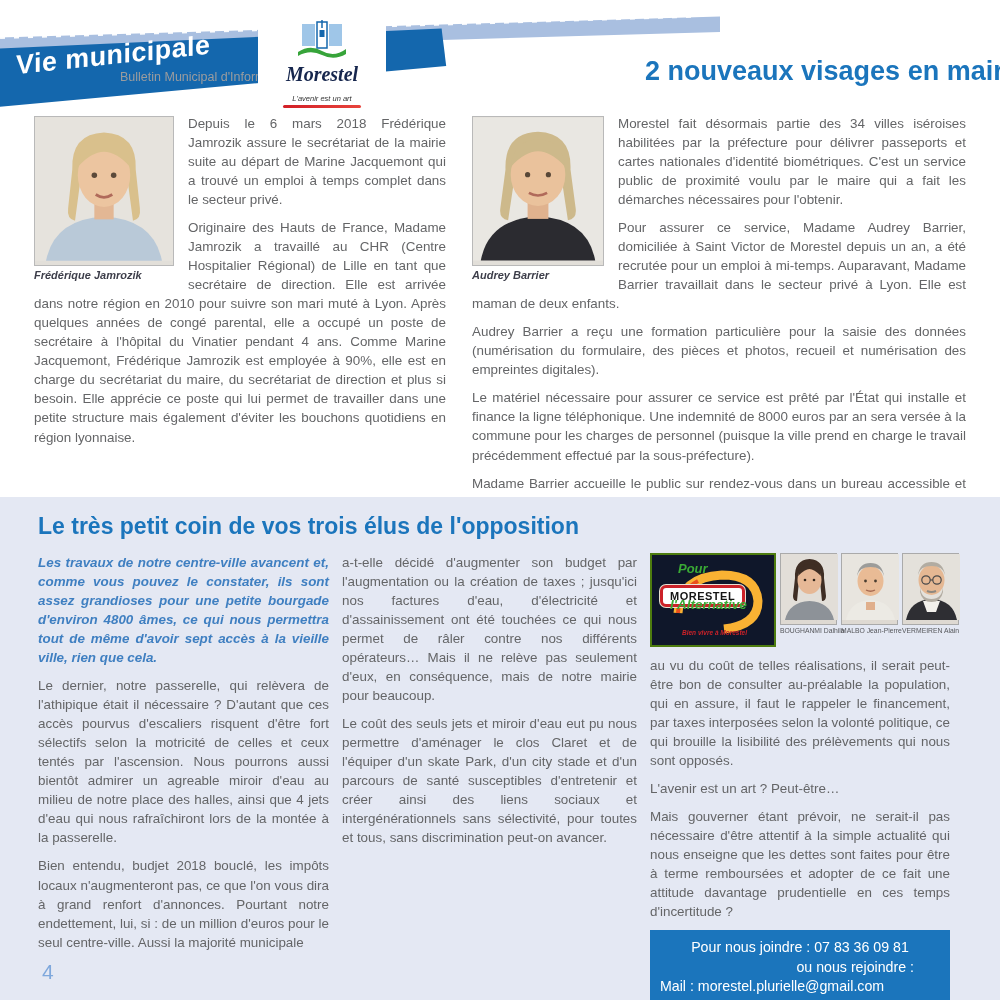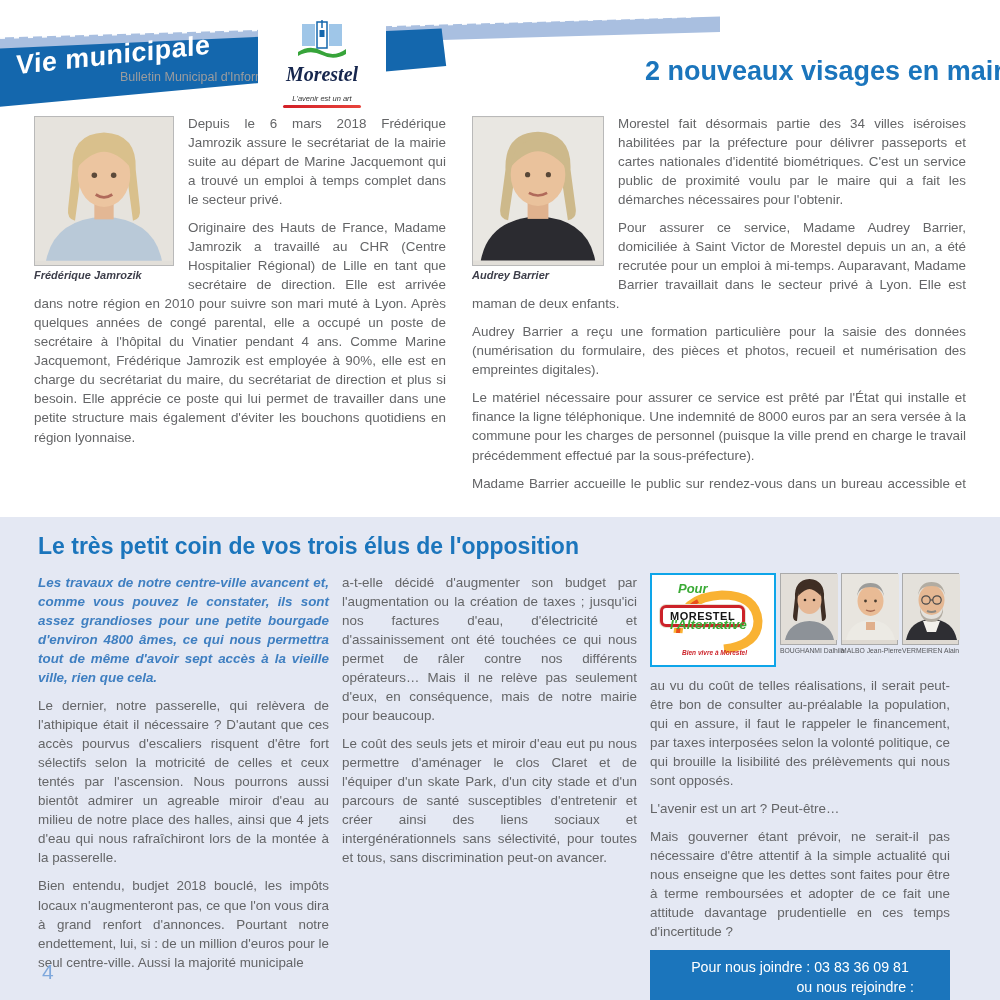--- a/index.html
+++ b/index.html
@@ -26,29 +26,29 @@
   
   .main{display:flex;gap:26px;padding:2px 34px 0;height:383px;overflow:hidden;box-sizing:border-box;}
   .col-a{width:412px;}
   .col-b{width:494px;}
   .p{margin:0 0 9px;text-align:justify;font-size:13.4px;line-height:1.42;color:#646567;}
   .photo-fig{float:left;margin:2px 14px 2px 0;text-align:left;}
   .photo-frame{display:block;border:1px solid #b9b9b9;background:#e2dfd9;}
   .caption{font-size:11px;font-weight:bold;font-style:italic;color:#3d3e4a;margin-top:3px;}
 
   
-  .opposition{position:absolute;left:0;right:0;top:497px;bottom:0;background:#e4e8f3;box-sizing:border-box;padding:16px 38px 12px;margin-top:20px;}
+  .opposition{position:absolute;left:0;right:0;top:497px;bottom:0;background:#e4e8f3;box-sizing:border-box;padding:16px 38px 12px;}
   .opp-heading{color:#1b75bc;font-size:23px;font-weight:bold;margin:0 0 13px;}
   .opp-cols{display:flex;gap:13px;}
   .opp-col1{width:291px;}
   .opp-col2{width:295px;}
   .opp-col3{width:300px;}
   .intro{font-style:italic;color:#3f7fc1;font-weight:bold;}
   .media-row{display:flex;gap:4px;margin-bottom:9px;}
-  .alt-logo{width:122px;height:90px;background:#ffffff;border:2px solid #0ea5e9;position:relative;overflow:hidden;flex:none;}
+  .alt-logo{width:122px;height:90px;background:#0f172a;border:2px solid #4d7c0f;position:relative;overflow:hidden;flex:none;}
   .alt-swoosh{position:absolute;left:12px;top:6px;}
   .alt-pour{position:absolute;left:26px;top:6px;color:#3aaa35;font-style:italic;font-weight:bold;font-size:13px;}
   .alt-sign{position:absolute;left:8px;top:30px;background:#fff;border:3px solid #cc2229;border-radius:6px;
     padding:2px 7px;font-weight:bold;font-size:11px;letter-spacing:.5px;color:#151515;box-shadow:0 0 0 1px #e8e0d2;}
   .alt-alt{position:absolute;left:18px;top:42px;color:#3aaa35;font-style:italic;font-weight:bold;font-size:13.5px;}
   .alt-tag{position:absolute;left:30px;top:74px;color:#cc2229;font-style:italic;font-size:6.5px;font-weight:bold;}
   .member-fig{width:57px;flex:none;text-align:center;}
   .member-photo{display:block;border:1px solid #aaa;background:#ded9d2;}
   .member-name{font-size:6.8px;color:#55565a;margin-top:2px;white-space:nowrap;}
   .contact-box{margin-top:9px;background:#1b75bc;color:#fff;padding:8px 10px;font-size:14.2px;line-height:1.35;}
@@ -216,21 +216,21 @@
             </span>
             <div class="member-name">VERMEIREN Alain</div>
           </div>
         </div>
 
         <p class="p">au vu du coût de telles réalisations, il serait peut-être bon de consulter au-préalable la population, qui en assure, il faut le rappeler le financement, par taxes interposées selon la volonté politique, ce qui brouille la lisibilité des prélèvements qui nous sont opposés.</p>
         <p class="p">L'avenir est un art ? Peut-être…</p>
         <p class="p">Mais gouverner étant prévoir, ne serait-il pas nécessaire d'être attentif à la simple actualité qui nous enseigne que les dettes sont faites pour être à terme remboursées et adopter de ce fait une attitude davantage prudentielle en ces temps d'incertitude ?</p>
 
         <div class="contact-box">
-          <div class="contact-l1">Pour nous joindre : 03 83 36 09 81</div>
+          <div class="contact-l1">Pour nous joindre : 07 83 36 09 81</div>
           <div class="contact-l2">ou nous rejoindre :</div>
           <div class="contact-l3">Mail : morestel.plurielle@gmail.com</div>
         </div>
       </div>
     </div>
 
     <div class="page-number">4</div>
   </div>
 
 </div>

